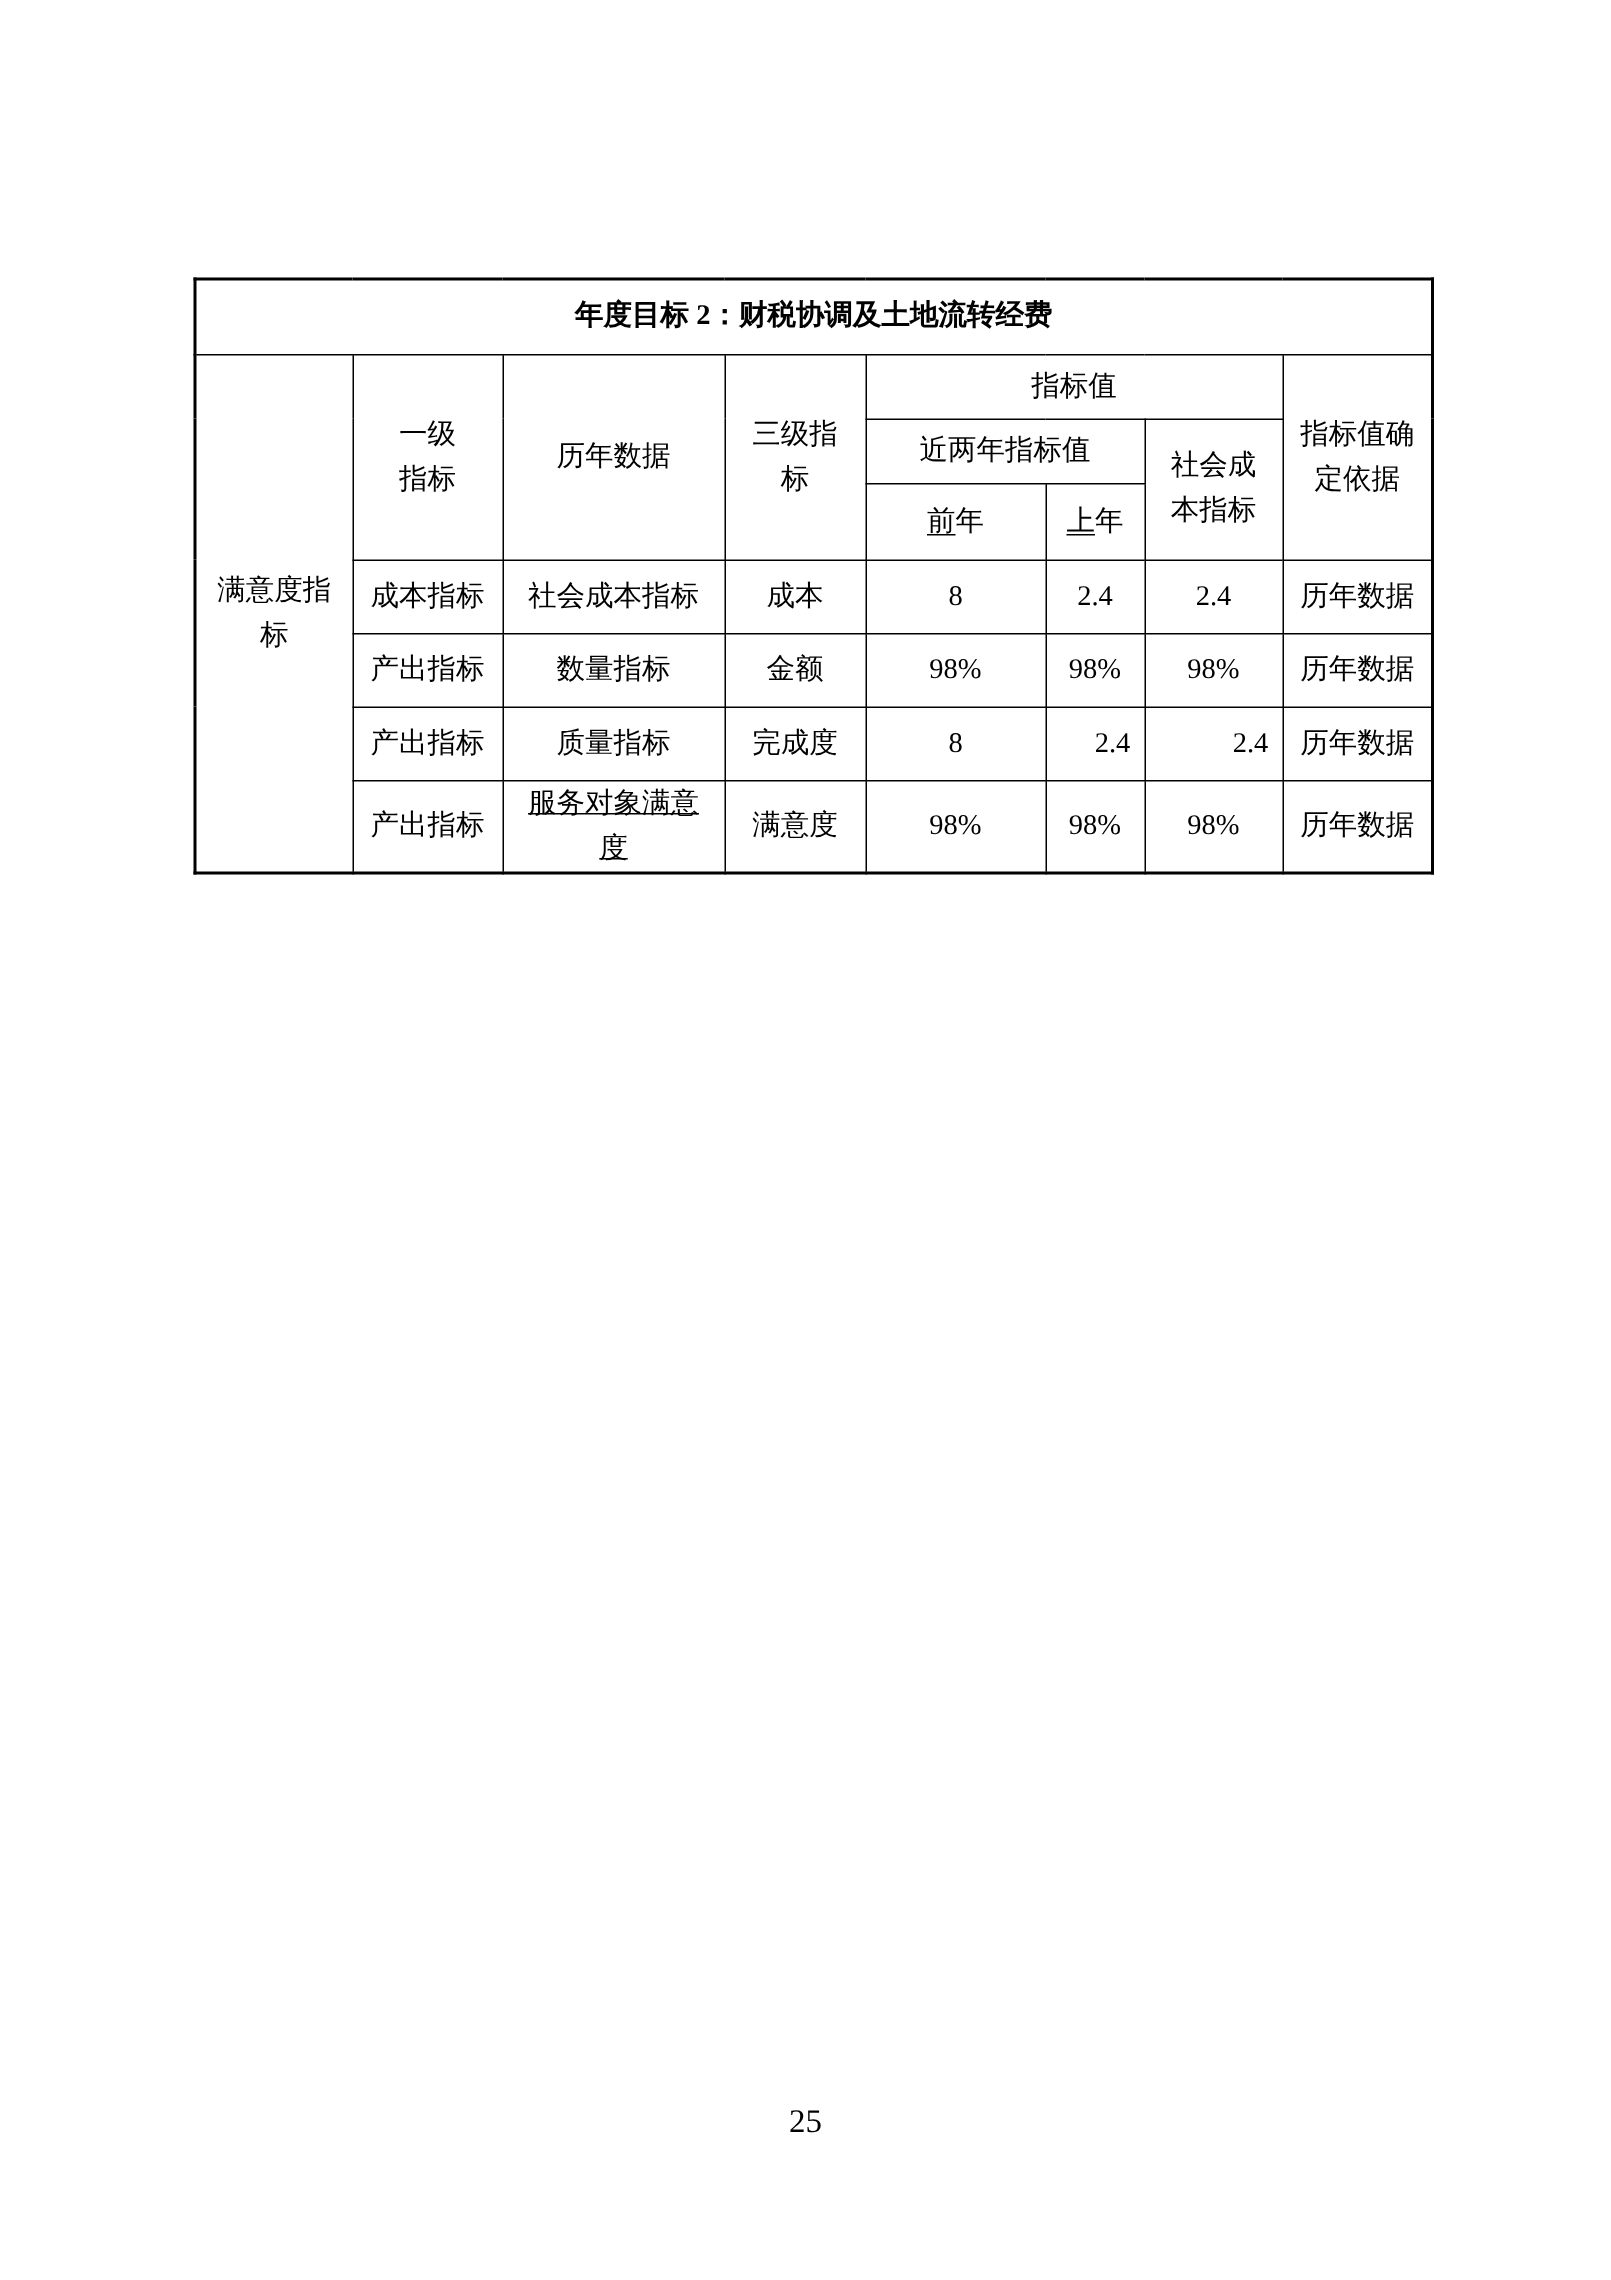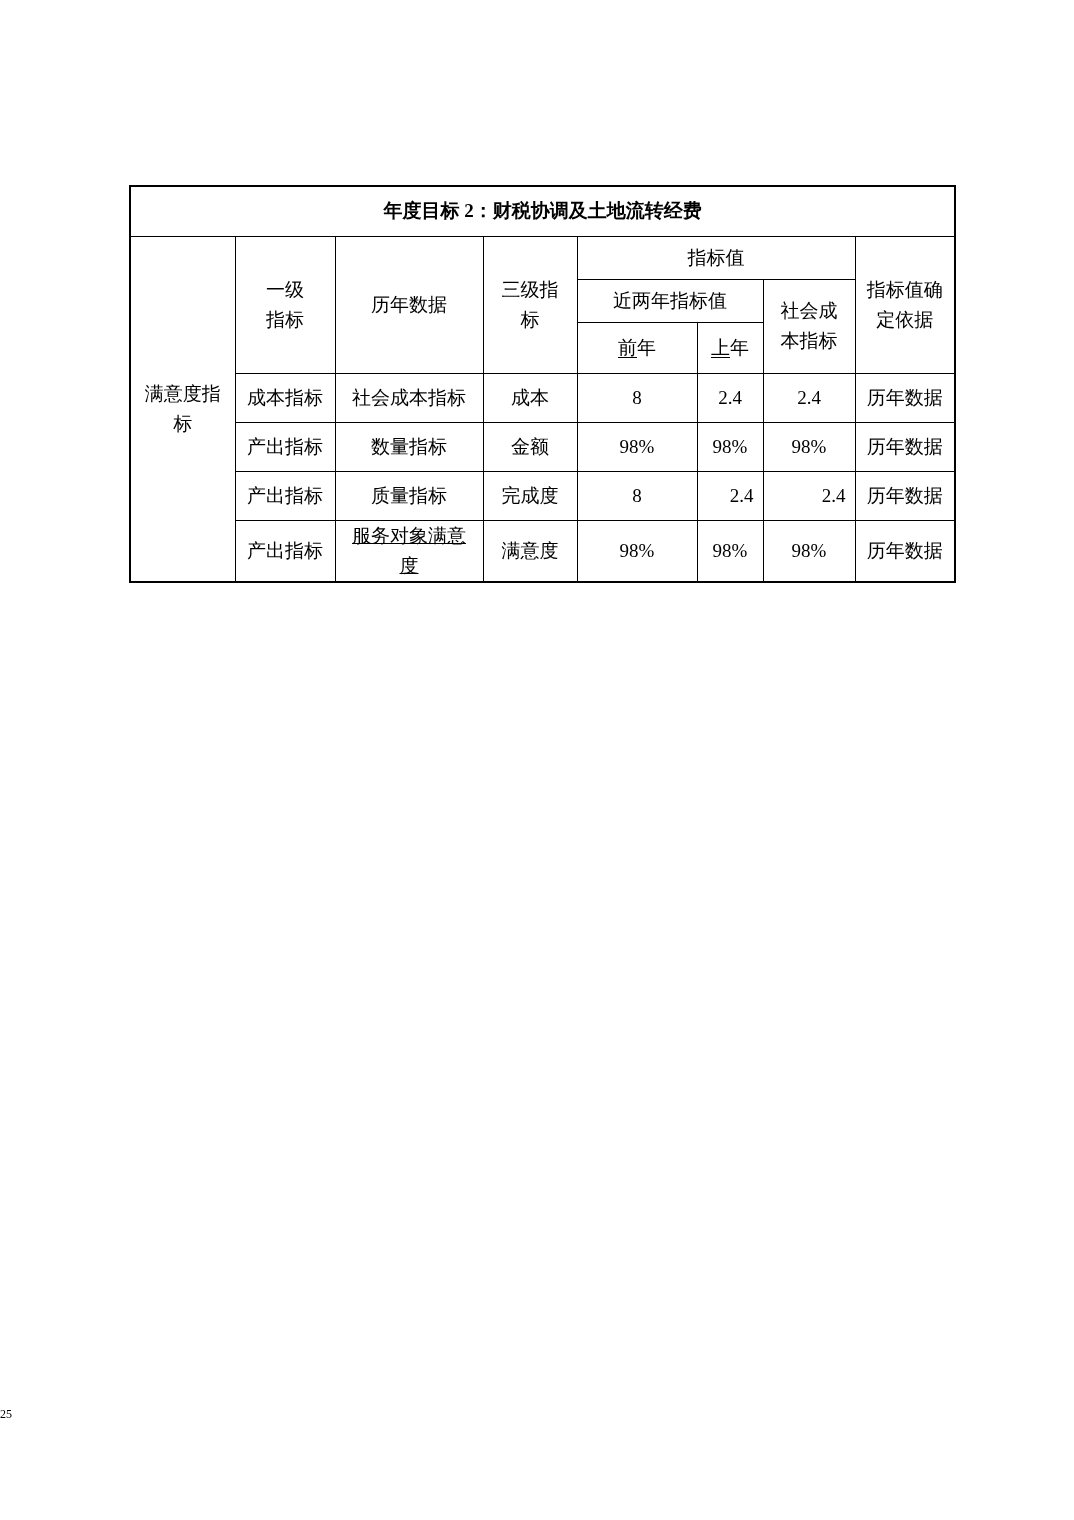--- a/index.html
+++ b/index.html
@@ -61,21 +61,22 @@
   }
   .ul-first {
     text-decoration: underline;
     text-underline-offset: 3px;
   }
   .page-number {
     position: absolute;
     left: 0;
     top: 1403px;
     width: 100%;
-    font-size: 12px;
+    text-align: center;
+    font-size: 22px;
     line-height: 22px;
   }
 </style>
 </head>
 <body>
 
 <div class="page">
 
   <table class="report-table">
     <colgroup>

